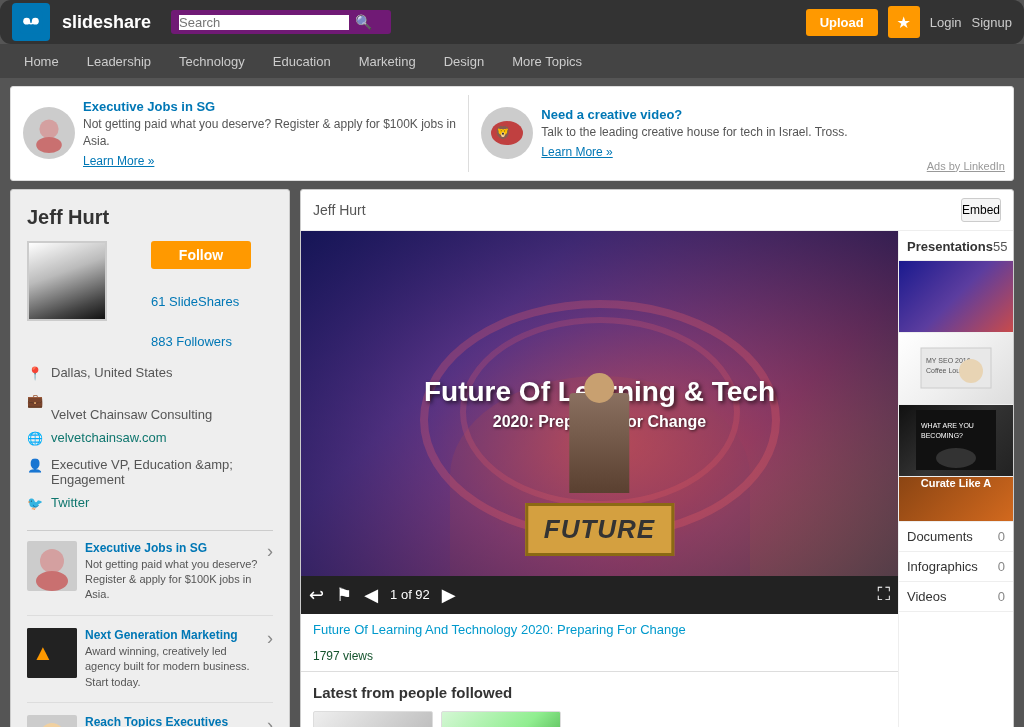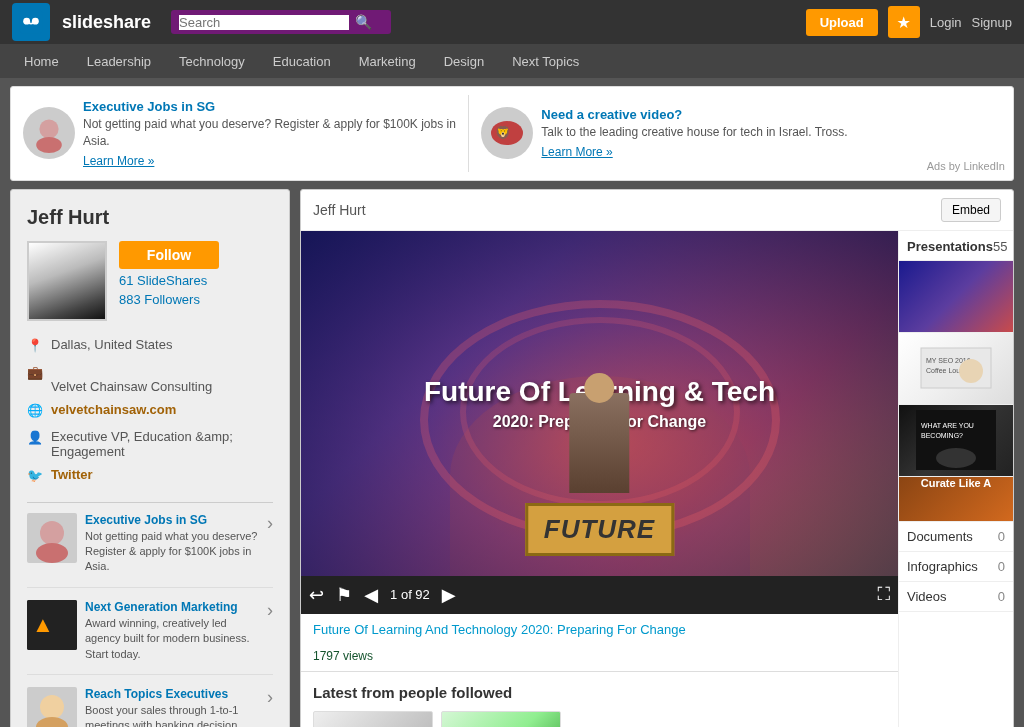--- a/index.html
+++ b/index.html
@@ -6,20 +6,21 @@
     body { font-family: Arial, sans-serif; font-size: 13px; background: #555; color: #333; }
 
     
     #header {
       background: #333;
       display: flex;
       align-items: center;
       padding: 8px 12px;
       gap: 12px;
       height: 44px;
+      border-radius: 11px;
     }
     #logo-box {
       background: #0077b5;
       border-radius: 4px;
       width: 38px; height: 38px;
       display: flex; align-items: center; justify-content: center;
       flex-shrink: 0;
     }
     #logo-box svg { width: 26px; height: 26px; fill: white; }
     #brand-name {
@@ -122,21 +123,21 @@
       overflow: hidden;
       flex-shrink: 0;
       background: #ccc;
       display: flex; align-items: center; justify-content: center;
     }
     .ad-thumb svg { width: 40px; height: 40px; }
     .ad-text { flex: 1; }
     .ad-title { color: #0077b5; font-weight: bold; font-size: 13px; }
     .ad-desc { font-size: 12px; color: #555; line-height: 1.4; margin-top: 2px; }
     .ad-learn { color: #0077b5; font-size: 12px; text-decoration: underline; cursor: pointer; display: block; margin-top: 4px; }
-    .ad-attribution { font-size: 11px; color: #999; align-self: flex-end; margin-left: auto; }
+    .ad-attribution { font-size: 11px; color: #999; align-self: flex-end; margin-left: auto; text-decoration: underline; }
 
     
     #main {
       display: flex;
       gap: 10px;
       padding: 0 10px 10px;
     }
 
     
     #sidebar {
@@ -163,21 +164,21 @@
       width: 80px; height: 80px;
       border: 2px solid #ccc;
       overflow: hidden;
       flex-shrink: 0;
       background: #888;
     }
     #avatar-img {
       width: 100%; height: 100%;
       background: linear-gradient(135deg, #333 0%, #888 50%, #fff 100%);
     }
-    #follow-section { display: flex; flex-direction: column; gap: 4px; }
+    #follow-section { display: flex; flex-direction: column; gap: 25px; margin-left: 32px; }
     #follow-btn {
       background: #f90;
       color: white;
       border: none;
       border-radius: 3px;
       padding: 6px 18px;
       font-size: 14px;
       font-weight: bold;
       cursor: pointer;
       width: 100px;
@@ -195,21 +196,21 @@
       font-size: 13px;
       color: #555;
     }
     .profile-info-icon {
       width: 18px; height: 18px;
       flex-shrink: 0;
       margin-top: 1px;
       color: #888;
     }
     .profile-info-text { flex: 1; }
-    .profile-link { color: #a16207; cursor: pointer; font-weight: bold; }
+    .profile-link { color: #0f766e; cursor: pointer; }
     #sidebar-ads { margin-top: 16px; border-top: 1px solid #ccc; padding-top: 10px; }
     .sidebar-ad {
       display: flex;
       gap: 8px;
       margin-bottom: 12px;
       padding-bottom: 12px;
       border-bottom: 1px solid #ddd;
       align-items: flex-start;
     }
     .sidebar-ad-thumb {
@@ -236,21 +237,21 @@
       display: flex;
       align-items: center;
       justify-content: space-between;
       padding: 8px 12px;
       border-bottom: 1px solid #eee;
     }
     #content-username { font-size: 14px; color: #555; }
     #embed-btn {
       border: 1px solid #ccc;
       background: #f5f5f5;
-      padding: 4px 10px;
+      padding: 4px 0;
       border-radius: 3px;
       font-size: 12px;
       cursor: pointer;
     }
 
     
     #slide-area {
       display: flex;
       gap: 0;
     }
@@ -448,21 +449,21 @@
   </div>
 </div>
 
 <div id="nav">
   <a class="nav-item">Home</a>
   <a class="nav-item">Leadership</a>
   <a class="nav-item">Technology</a>
   <a class="nav-item">Education</a>
   <a class="nav-item">Marketing</a>
   <a class="nav-item">Design</a>
-  <a class="nav-item">Next Topics</a>
+  <a class="nav-item">More Topics</a>
 </div>
 
 <div id="ad-bar">
   <div class="ad-item">
     <div class="ad-thumb">
       <svg viewBox="0 0 50 50">
           <circle cx="25" cy="20" r="12" fill="#d4a0a0"></circle>
           <ellipse cx="25" cy="40" rx="16" ry="10" fill="#c97070"></ellipse>
         </svg>
     </div>

